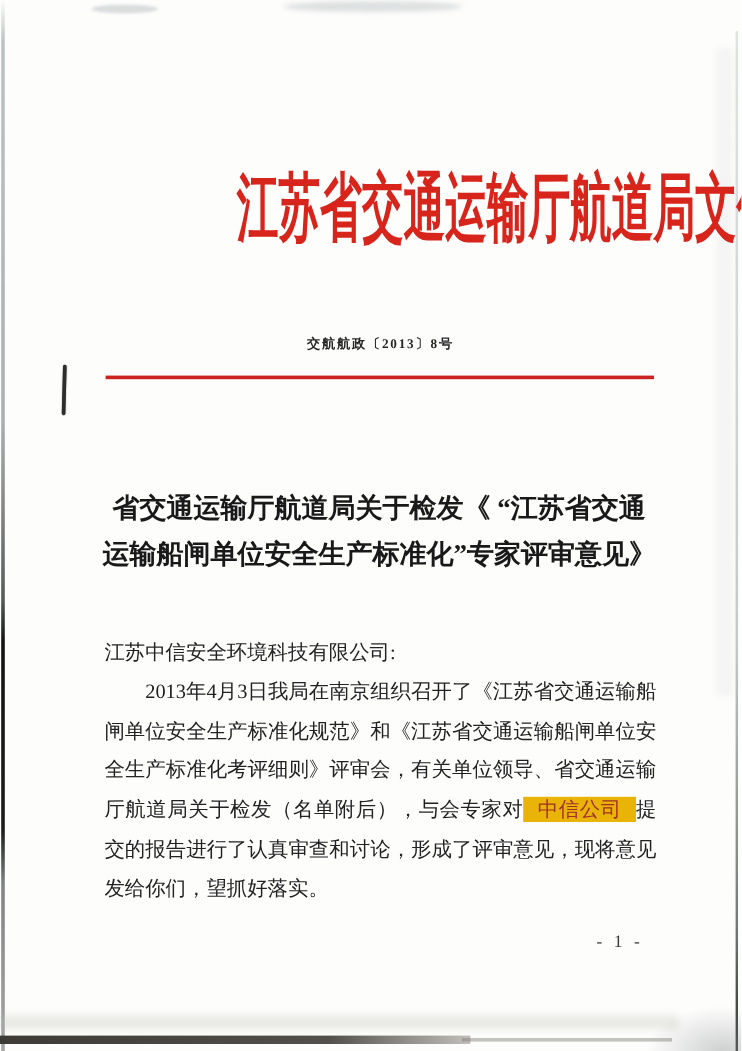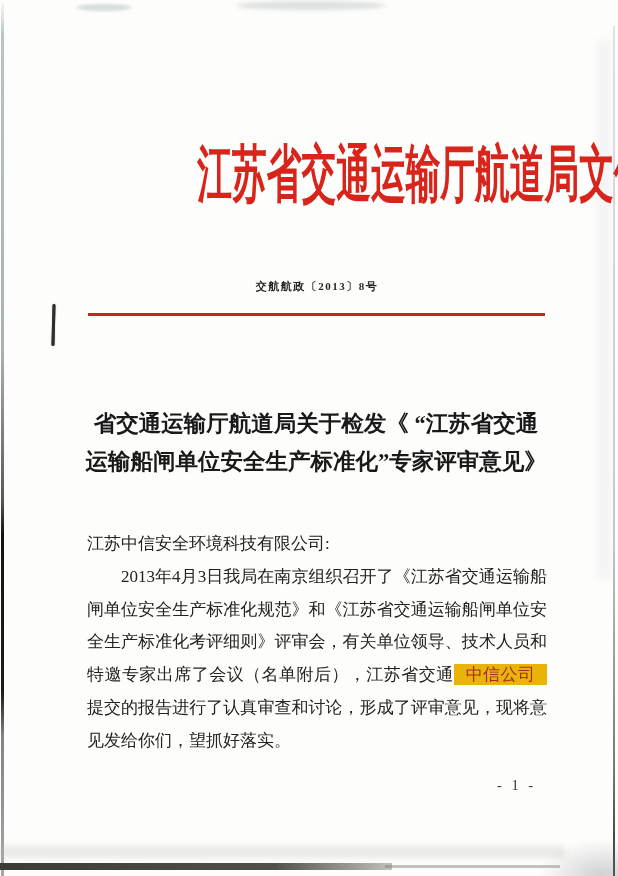--- a/index.html
+++ b/index.html
@@ -134,18 +134,18 @@
 
   <div class="red-rule"></div>
 
   <div class="doc-title">
     <div>省交通运输厅航道局关于检发《 “江苏省交通</div>
     <div>运输船闸单位安全生产标准化”专家评审意见》</div>
   </div>
 
   <div class="body-block">
     <div class="addressee">江苏中信安全环境科技有限公司:</div>
-    <p class="para"><span>2013年4月3日我局在南京组织召开了《江苏省交通运输船闸单位安全生产标准化规范》和《江苏省交通运输船闸单位安全生产标准化考评细则》评审会，有关单位领导、技术人员和特邀专家出席了会议（名单附后），江苏省交通</span><span class="hl">中信公司</span><span>提交的报告进行了认真审查和讨论，形成了评审意见，现将意见发给你们，望抓好落实。</span></p>
+    <p class="para"><span>2013年4月3日我局在南京组织召开了《江苏省交通运输船闸单位安全生产标准化规范》和《江苏省交通运输船闸单位安全生产标准化考评细则》评审会，有关单位领导、省交通运输厅航道局关于检发（名单附后），与会专家对</span><span class="hl">中信公司</span><span>提交的报告进行了认真审查和讨论，形成了评审意见，现将意见发给你们，望抓好落实。</span></p>
   </div>
 
   <div class="page-num">- 1 -</div>
 
 </div>
 
 </body></html>

